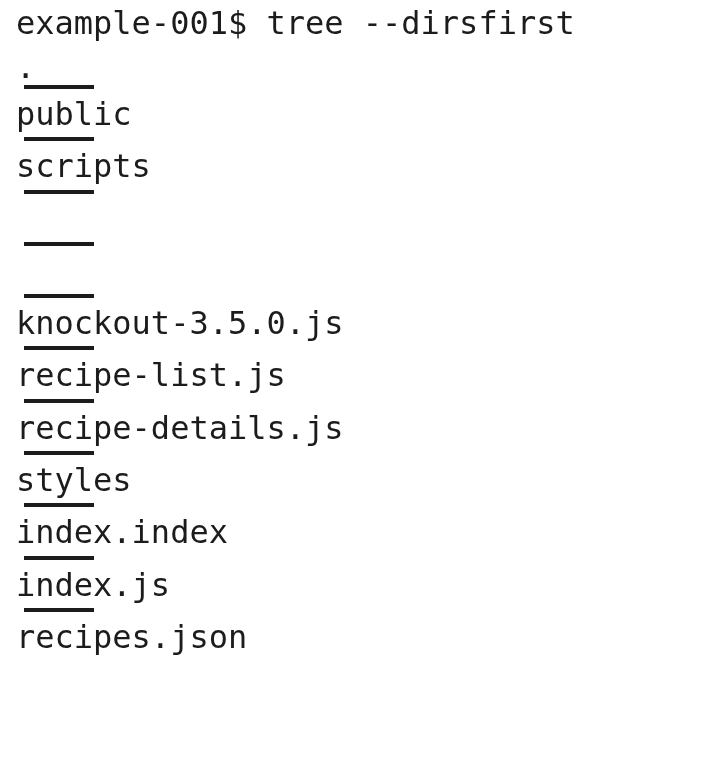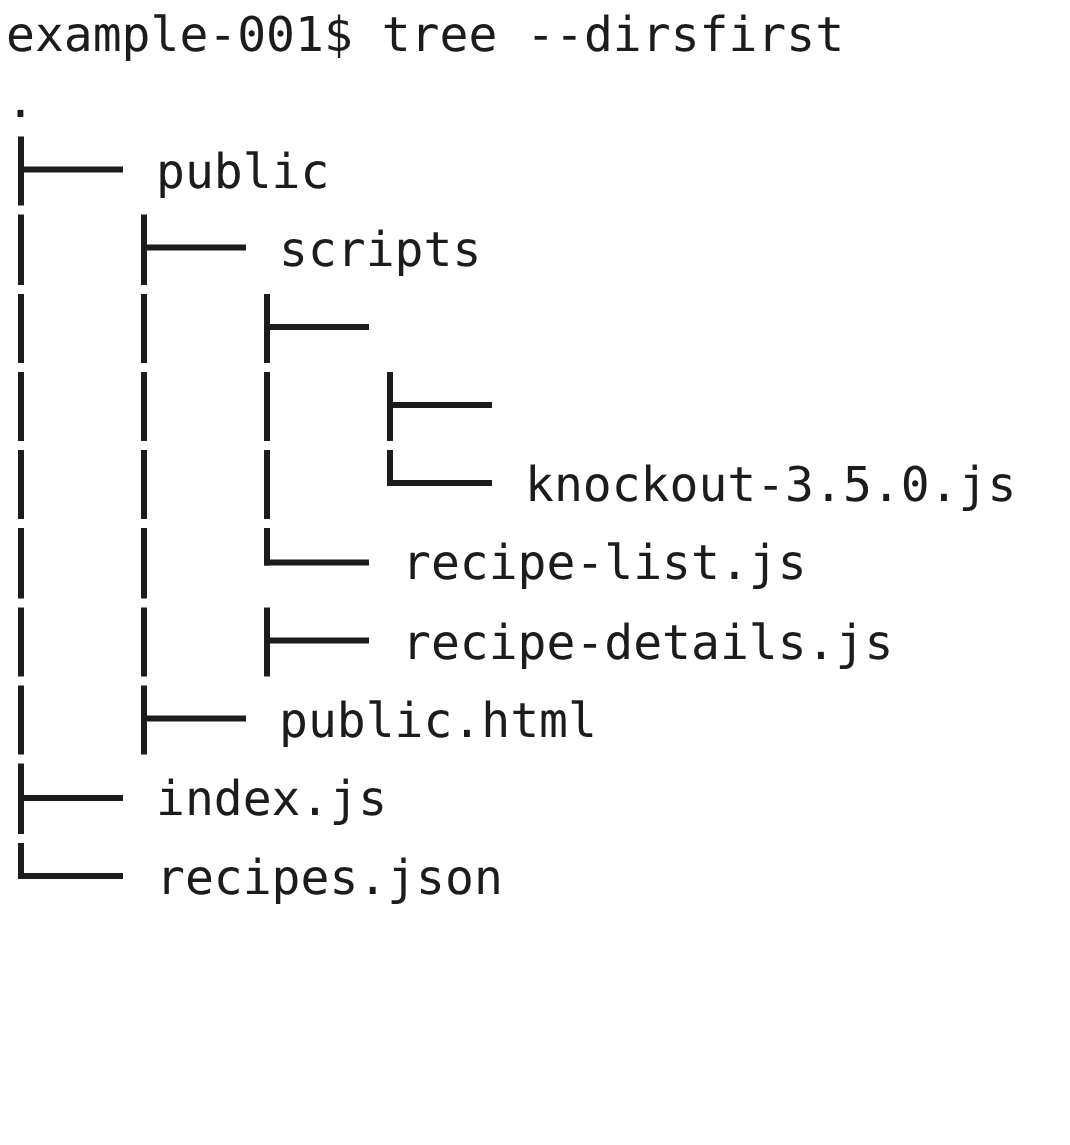--- a/index.html
+++ b/index.html
@@ -13,41 +13,42 @@
   * { margin: 0; padding: 0; box-sizing: border-box; }
   html, body {
     background: var(--bg);
     width: 713px;
     height: 763px;
     overflow: hidden;
   }
   .terminal {
     width: 713px;
     height: 763px;
-    padding-left: 4px;
+    padding-left: 16px;
     font-family: "DejaVu Sans Mono", "Liberation Mono", monospace;
     font-size: 32px;
     color: var(--ink);
     background: var(--bg);
   }
   .prompt-line {
     line-height: 46px;
     height: 46px;
     white-space: pre;
   }
   .root-line {
     line-height: 42px;
     height: 42px;
     white-space: pre;
   }
   .tree-row {
     display: flex;
     align-items: stretch;
     height: var(--row-h);
     position: relative;
+    flex-direction: column;
   }
   .guide {
     width: var(--guide-w);
     position: relative;
     flex: 0 0 auto;
   }
   .guide::before {
     content: "";
     position: absolute;
     left: 8px;
@@ -130,21 +131,26 @@
       </div>
       <div class="tree-row">
         <div class="guide"></div>
         <div class="guide"></div>
         <div class="branch tee"></div>
         <span class="label">recipe-details.js</span>
       </div>
       <div class="tree-row">
         <div class="guide"></div>
         <div class="branch tee"></div>
-        <span class="label">public.html</span>
+        <span class="label">styles</span>
+      </div>
+      <div class="tree-row">
+        <div class="guide"></div>
+        <div class="branch tee"></div>
+        <span class="label">index.index</span>
       </div>
       <div class="tree-row">
         <div class="branch tee"></div>
         <span class="label">index.js</span>
       </div>
       <div class="tree-row">
         <div class="branch elbow"></div>
         <span class="label">recipes.json</span>
       </div>
     </div>

